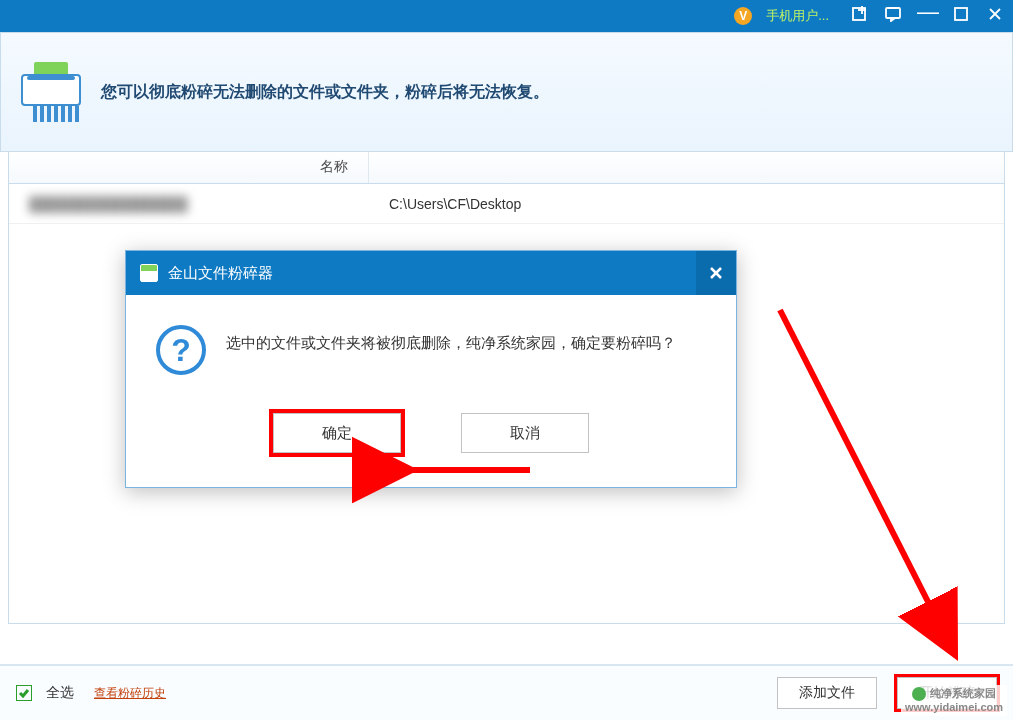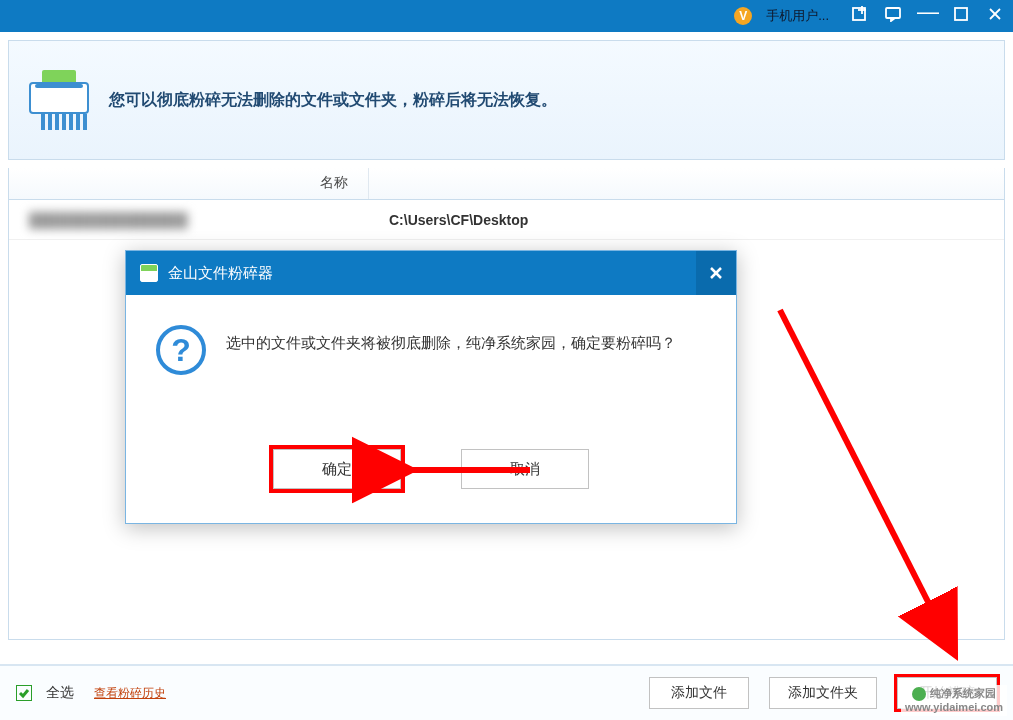--- a/index.html
+++ b/index.html
@@ -8,27 +8,27 @@
   .titlebar {
     height: 32px; background: #0e7ac3;
     display: flex; align-items: center; justify-content: flex-end;
     padding: 0 8px; gap: 14px;
   }
   .titlebar .badge {
     width: 18px; height: 18px; border-radius: 50%; background: #f5a623;
     color: #fff; font-size: 12px; font-weight: bold; display: flex;
     align-items: center; justify-content: center;
   }
-  .titlebar .user-text { color: #0f172a; font-size: 13px; margin-right: 6px; }
+  .titlebar .user-text { color: #bef264; font-size: 13px; margin-right: 6px; }
   .titlebar .tb-icon { color: #fff; font-size: 16px; cursor: pointer; width: 20px; text-align: center; }
   .titlebar .tb-icon.min { font-size: 22px; line-height: 10px; position: relative; top:-4px; }
   .titlebar .tb-icon svg { width: 16px; height: 16px; fill: none; stroke: #fff; stroke-width: 1.8; }
   
   .header-panel {
-    margin: 8px; border: 1px solid #c9dcec; background: linear-gradient(#f4faff,#eaf4fd);
+    border: 1px solid #c9dcec; background: linear-gradient(#f4faff,#eaf4fd);
     height: 120px; display: flex; align-items: center; padding: 0 20px; gap: 20px;
   }
   .shredder-icon { width: 60px; height: 60px; position: relative; }
   .shredder-icon .printer {
     width: 60px; height: 32px; background: #fff; border: 2px solid #3d8fd1; border-radius: 4px;
     position: absolute; top: 12px;
   }
   .shredder-icon .paper {
     width: 34px; height: 20px; background: #7fd35a; position: absolute; left: 13px; top: 0;
     border-radius: 2px;
@@ -44,21 +44,21 @@
     text-align:right;
   }
   .th { padding:6px 20px; color:#4a4a4a; font-size:14px; border-right:1px solid #e0e8f0; }
   .th.name { width: 360px; }
   .th.path { flex:1; }
   
   .table-body { margin:0 8px; border:1px solid #c9dcec; border-top:none; position:relative; height:440px; overflow:hidden;}
   .row { display:flex; height:40px; align-items:center; border-bottom:1px solid #f0f0f0; }
   .cell { padding:0 20px; font-size:14px; color:#333;}
   .cell.name { width:360px; filter: blur(5px); color:#999;}
-  .cell.path { flex:1;font-weight:bold; }
+  .cell.path { flex:1; }
   
   .footer {
     position:absolute; bottom:0; left:0; right:0; height:56px; border-top:2px solid #d8e6f2;
     background:#fafdff; display:flex; align-items:center; padding:0 16px; gap:20px;
   }
   .chk-wrap { display:flex; align-items:center; gap:14px; font-size:14px; color:#333; }
   .chk { width:16px; height:16px; border:1.5px solid #2a9e2a; display:flex; align-items:center; justify-content:center;}
   .chk svg { width:12px; height:12px; stroke:#2a9e2a; stroke-width:3; fill:none;}
   .history-link { color:#c2410c; font-size:12px; text-decoration:underline; cursor:pointer;}
   .footer-spacer { flex:1; }
@@ -78,21 +78,21 @@
     font-size:15px; gap:10px; position:relative;
   }
   .modal-title .mini-icon { width:18px; height:18px; background:linear-gradient(#7fd35a 40%, #fff 40%); border:1px solid #fff; border-radius:2px; }
   .modal-title .close { position:absolute; right:0; top:0; width:40px; height:44px; display:flex; align-items:center; justify-content:center; cursor:pointer; background:#0a6bad;}
   .modal-title .close svg { width:14px; height:14px; stroke:#fff; stroke-width:2.5; }
   .modal-body { padding:30px 30px 10px; display:flex; gap:20px; align-items:flex-start;}
   .q-icon { width:50px; height:50px; border-radius:50%; border:4px solid #2f8bd8; display:flex; align-items:center; justify-content:center;}
   .q-icon span { font-size:32px; font-weight:bold; color:#2f8bd8; }
   .modal-msg { font-size:15px; color:#333; line-height:1.6; padding-top:6px;}
   .modal-buttons { display:flex; gap:60px; justify-content:center; padding:28px 0 34px;}
-  .modal-btn { width:128px; height:40px; border:1px solid #c2c2c2; background:#fff; font-size:15px; color:#333; cursor:pointer;margin-top:36px;}
+  .modal-btn { width:128px; height:40px; border:1px solid #c2c2c2; background:#fff; font-size:15px; color:#333; cursor:pointer;}
   .modal-btn.ok { outline:4px solid #ff0000; }
   
   
   .arrow { position:absolute; pointer-events:none; }
   .arrow svg { overflow:visible; }
   .arrow-red { stroke:#ff0000; fill:#ff0000; }
   
   
   .watermark { position:absolute; right:6px; bottom:4px; font-size:11px; color:#888; background:rgba(255,255,255,.8); padding:2px 4px; line-height:1.2; text-align:center;font-weight:bold;}
   .watermark .wm-logo { width:14px; height:14px; background:#4caf50; border-radius:50%; display:inline-block; vertical-align:middle; margin-right:4px;}
@@ -164,21 +164,20 @@
     <span class="chk">
       <svg viewBox="0 0 12 12">
           <polyline points="2,6 5,9 10,3"></polyline>
         </svg>
     </span>
     <span>全选</span>
   </label>
   <a class="history-link">查看粉碎历史</a>
   <div class="footer-spacer"></div>
   <button class="btn">添加文件</button>
-  <button class="btn">添加文件夹</button>
   <button class="btn highlight">开始粉碎</button>
 </div>
 
 <div class="modal">
   <div class="modal-title">
     <span class="mini-icon"></span>
     <span>金山文件粉碎器</span>
     <span class="close">
       <svg viewBox="0 0 14 14">
           <line x1="2" y1="2" x2="12" y2="12"></line>

